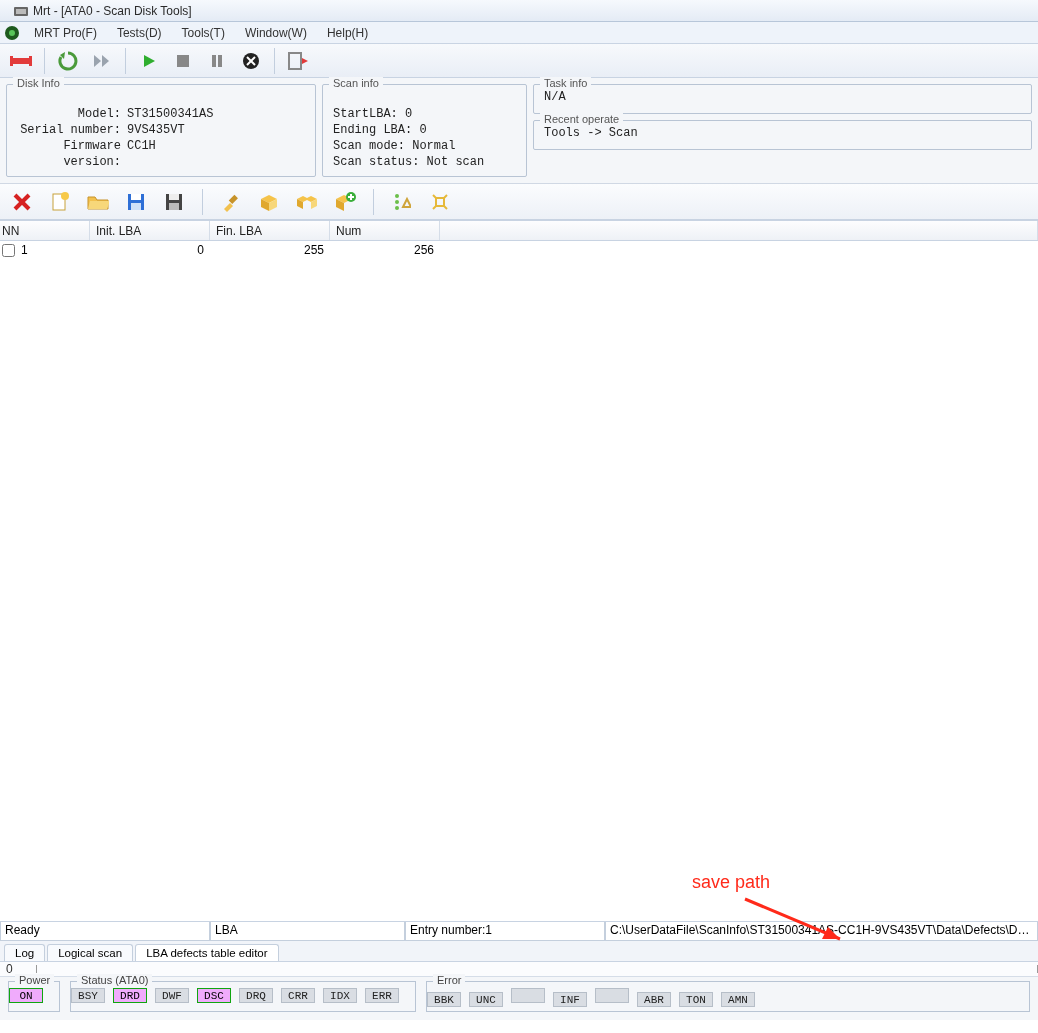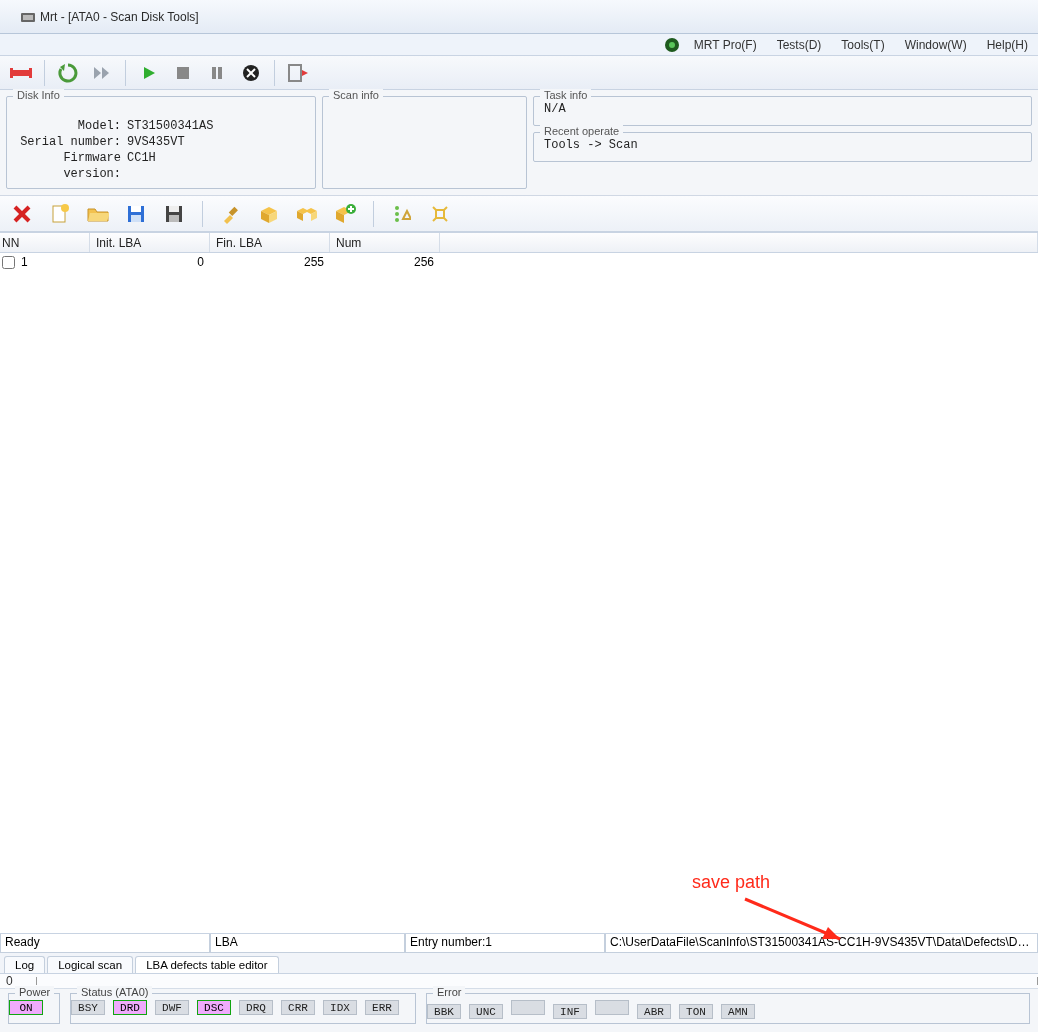--- a/index.html
+++ b/index.html
@@ -8,39 +8,38 @@
     font-size: 12px;
     background: #fff;
     width: 1038px;
     height: 1033px;
     overflow: hidden;
     position: relative;
     user-select: none;
   }
   
   .titlebar {
-    height: 34px;
+    height: 22px;
     background: linear-gradient(#f6f9fd,#e4ebf5);
     border-bottom: 1px solid #b7c6d9;
     display: flex;
     align-items: center;
-    padding-left: 20px;
+    padding-left: 13px;
     color: #2a2a2a;
   }
   .titlebar .appicon { margin-right:4px; display:inline-flex; }
   
   .menubar {
     height: 22px;
     background: #eef3fa;
     border-bottom: 1px solid #c9d4e3;
     display: flex;
     align-items: center;
     padding-left: 4px;
     gap: 0;
-    justify-content: flex-end;
   }
   .menubar .menuicon { margin-right:4px; display:inline-flex; }
   .menubar .mitem { padding: 2px 10px; color:#333; cursor:default; }
   
   .toolbar {
     height: 34px;
     background: linear-gradient(#f7f9fc,#e9eef6);
     border-bottom:1px solid #c8d3e2;
     display:flex;
     align-items:center;
@@ -285,20 +284,26 @@
           <span>9VS435VT</span>
         </div>
       <div class="kv">
           <span class="k">Firmware version:</span>
           <span>CC1H</span>
         </div>
     </div>
   </div>
   <div class="fieldset scaninfo">
     <div class="legend">Scan info</div>
+    <div class="mono">
+      <div>StartLBA: 0</div>
+      <div>Ending LBA: 0</div>
+      <div>Scan mode: Normal</div>
+      <div>Scan status: Not scan</div>
+    </div>
   </div>
   <div class="rightcol">
     <div class="fieldset taskinfo">
       <div class="legend">Task info</div>
       <div class="mono">N/A</div>
     </div>
     <div class="fieldset recentop">
       <div class="legend">Recent operate</div>
       <div class="mono">Tools -&gt; Scan</div>
     </div>

